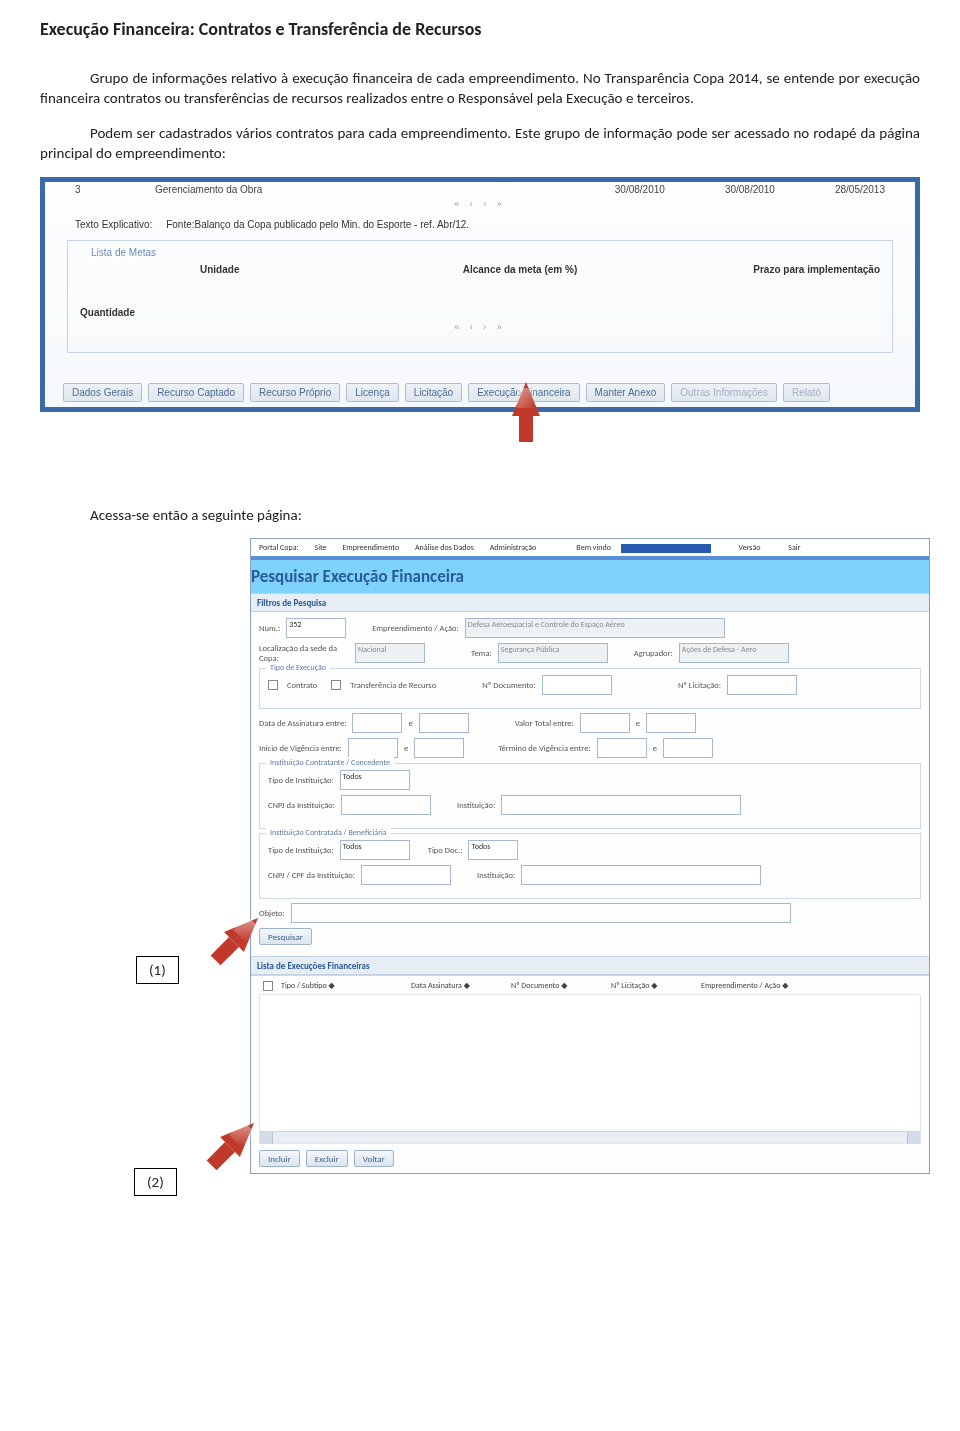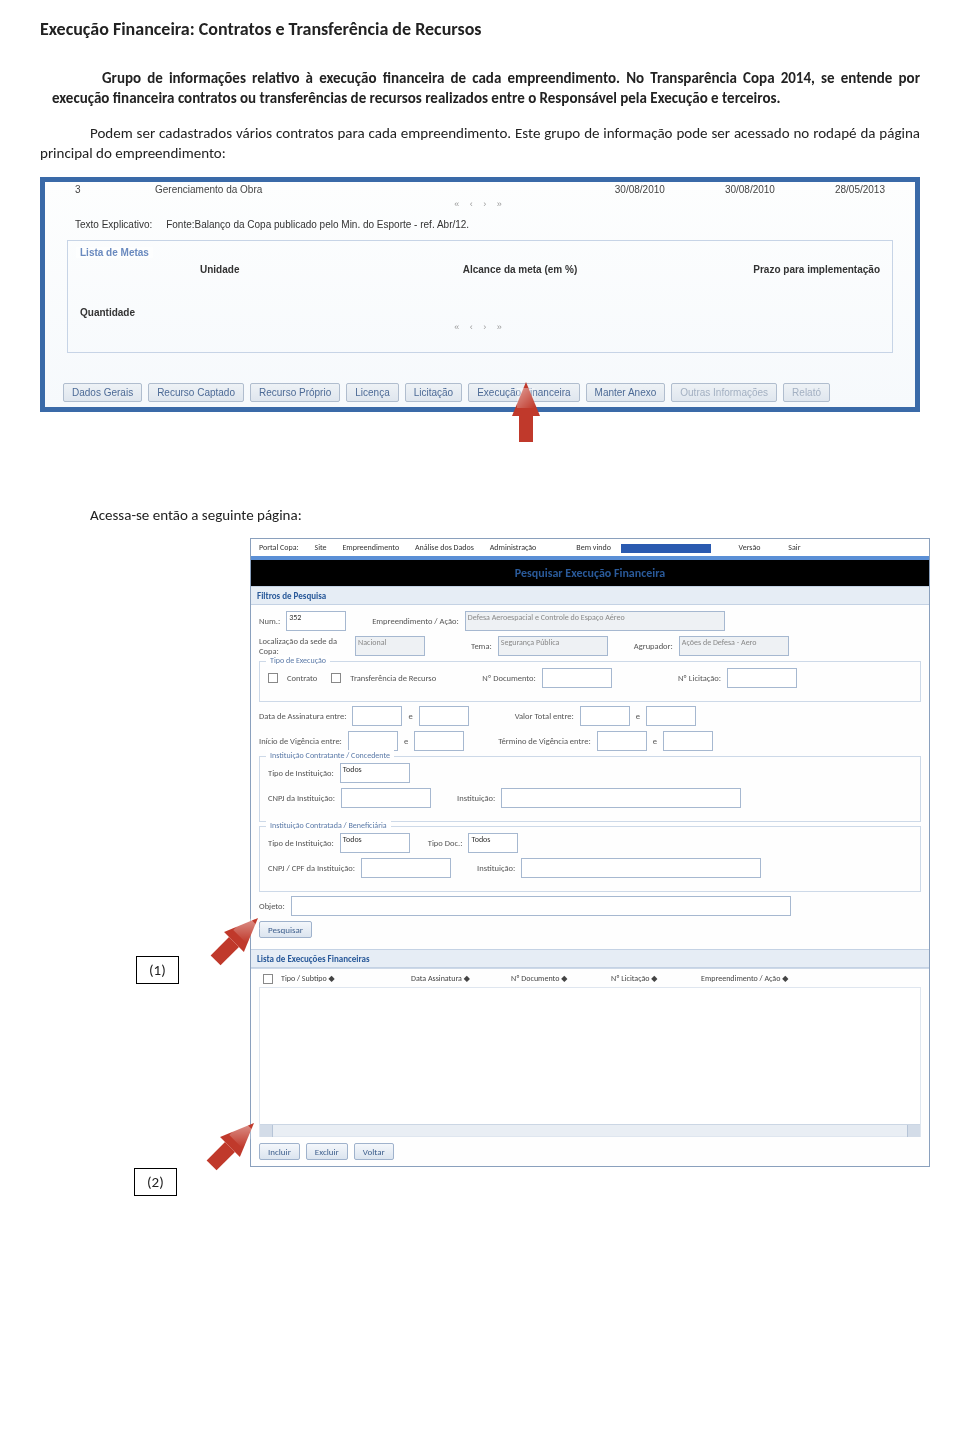--- a/index.html
+++ b/index.html
@@ -14,21 +14,21 @@
     font-size: 18px;
     font-weight: bold;
     margin-bottom: 28px;
   }
   .para {
     font-size: 15px;
     text-align: justify;
     margin: 0 0 14px 50px;
     line-height: 1.35;
   }
-  .paraA { text-indent: 50px; margin-left:12px;font-weight:bold; }
+  .paraA { text-indent: 50px; margin-left:0; }
   .paraB { text-indent: 50px; margin-left:0; }
   .paraC { margin: 28px 0 14px 50px; font-size:15px; }
 
   
   .shot {
     border: 5px solid #3a6aa8;
     background: linear-gradient(#fdfefe,#f6f9fc);
     margin: 10px 0 6px 0;
     padding: 0 0 10px 0;
     font-family: Arial, sans-serif;
@@ -37,21 +37,21 @@
     position: relative;
     overflow: hidden;
   }
   .shot1 { height: 235px; }
   .s1row1 { display:flex; padding:2px 30px; gap:60px; font-size:10px; color:#444; }
   .s1row1 span:nth-child(1){width:20px;}
   .s1row1 span:nth-child(2){flex:1;}
   .s1pager { text-align:center; color:#999; font-size:9px; letter-spacing:4px; margin:2px 0 6px; }
   .s1label { padding:4px 30px; font-size:10px; }
   .s1fieldset { margin:6px 22px; border:1px solid #c7d4e6; padding:6px 8px 14px 8px; }
-  .s1fieldset-title { color:#6a8abf; font-size:10px; font-weight:bold; margin:-12px 0 4px 0; background:#fdfefe; display:inline-block; padding:0 4px; }
+  .s1fieldset-title { color:#6a8abf; font-size:10px; font-weight:normal; margin:-12px 0 4px 11px; background:#fdfefe; display:inline-block; padding:0 4px; }
   .s1thead { display:flex; font-weight:bold; font-size:10px; color:#333; }
   .s1thead div { padding:2px 4px; }
   .s1thead .c1{width:120px;margin-top:43px;} .s1thead .c2{width:120px;} .s1thead .c3{flex:1;text-align:center;} .s1thead .c4{width:160px;text-align:right;}
   .tabsrow { display:flex; gap:6px; padding:0 18px 4px; margin-top:30px; }
   .tab {
     background: linear-gradient(#eef2f6,#dfe6ee);
     border:1px solid #b0bdce;
     color:#4c6a96;
     font-size:10px;
     padding:3px 8px;
@@ -91,21 +91,21 @@
     border:1px solid #8aa0bd;
     background:#fefefe;
     font-size:9px;
     color:#333;
     position:relative;
   }
   .topnav { display:flex; justify-content:flex-start; padding:3px 8px; font-size:8px; background:#fff; }
   .topnav .left span { margin-right:14px; color:#333; }
   .topnav .right span { margin-left:8px; color:#333;padding-left:18px; }
   .bluebar { background:#5a8fd6; height:4px; }
-  .title2 { text-align:center; color:#2a5a9a; font-weight:bold; font-size:12px; padding:6px 0; background:#000000; }
+  .title2 { text-align:left; color:#2a5a9a; font-weight:bold; font-size:17px; padding:6px 0; background:#7dd3fc; }
   .sectionhdr { background:#e6edf5; color:#2a5a9a; font-weight:bold; font-size:9px; padding:3px 6px; border-top:1px solid #c4d2e4; border-bottom:1px solid #c4d2e4; }
   .formarea { padding:6px 8px; }
   .frow { display:flex; align-items:center; gap:6px; margin-bottom:5px; flex-wrap:wrap; font-size:8.5px; }
   .flabel { color:#555; }
   .finput {
     border:1px solid #a6b8d0; background:#fff; height:20px; padding:0 2px;
     font-size:8px; color:#333; display:inline-block;
   }
   .fdisabled { background:#eef1f4; color:#888; }
   .fgroup {

